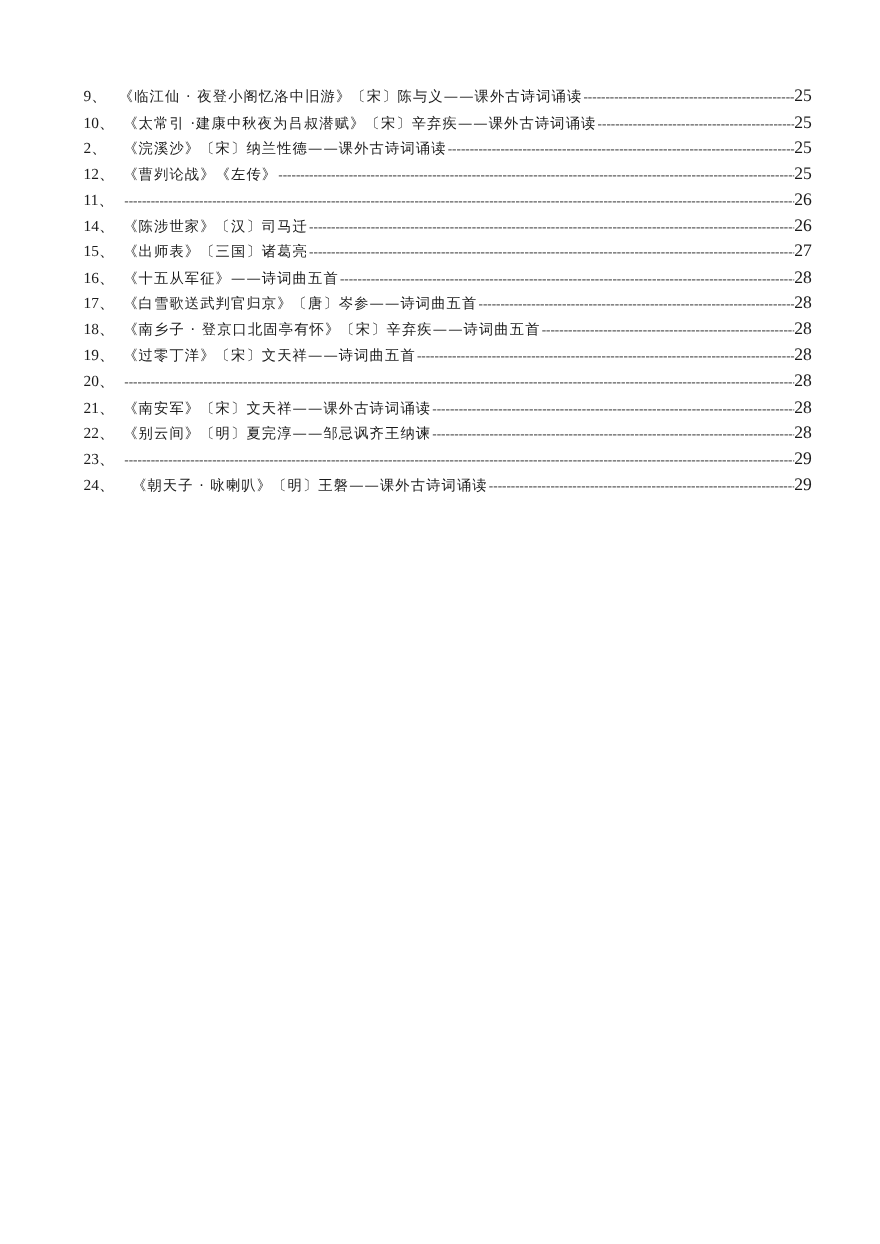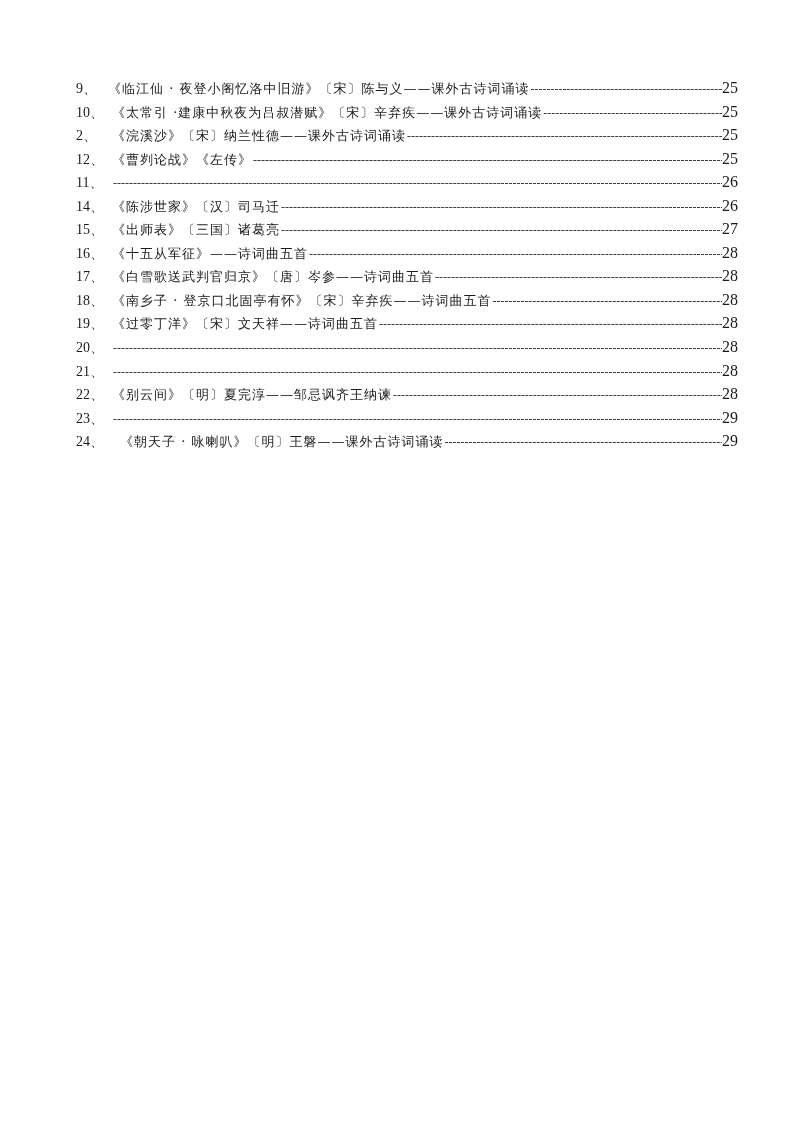--- a/index.html
+++ b/index.html
@@ -130,20 +130,21 @@
     <span class="toc-leader"></span>
     <span class="toc-page">28</span>
   </div>
   <div class="toc-row">
     <span class="toc-num wide">20、</span>
     <span class="toc-leader"></span>
     <span class="toc-page">28</span>
   </div>
   <div class="toc-row">
     <span class="toc-num wide">21、</span>
+    <span class="toc-title">《南安军》〔宋〕文天祥——课外古诗词诵读</span>
     <span class="toc-leader"></span>
     <span class="toc-page">28</span>
   </div>
   <div class="toc-row">
     <span class="toc-num wide">22、</span>
     <span class="toc-title">《别云间》〔明〕夏完淳——邹忌讽齐王纳谏</span>
     <span class="toc-leader"></span>
     <span class="toc-page">28</span>
   </div>
   <div class="toc-row">

